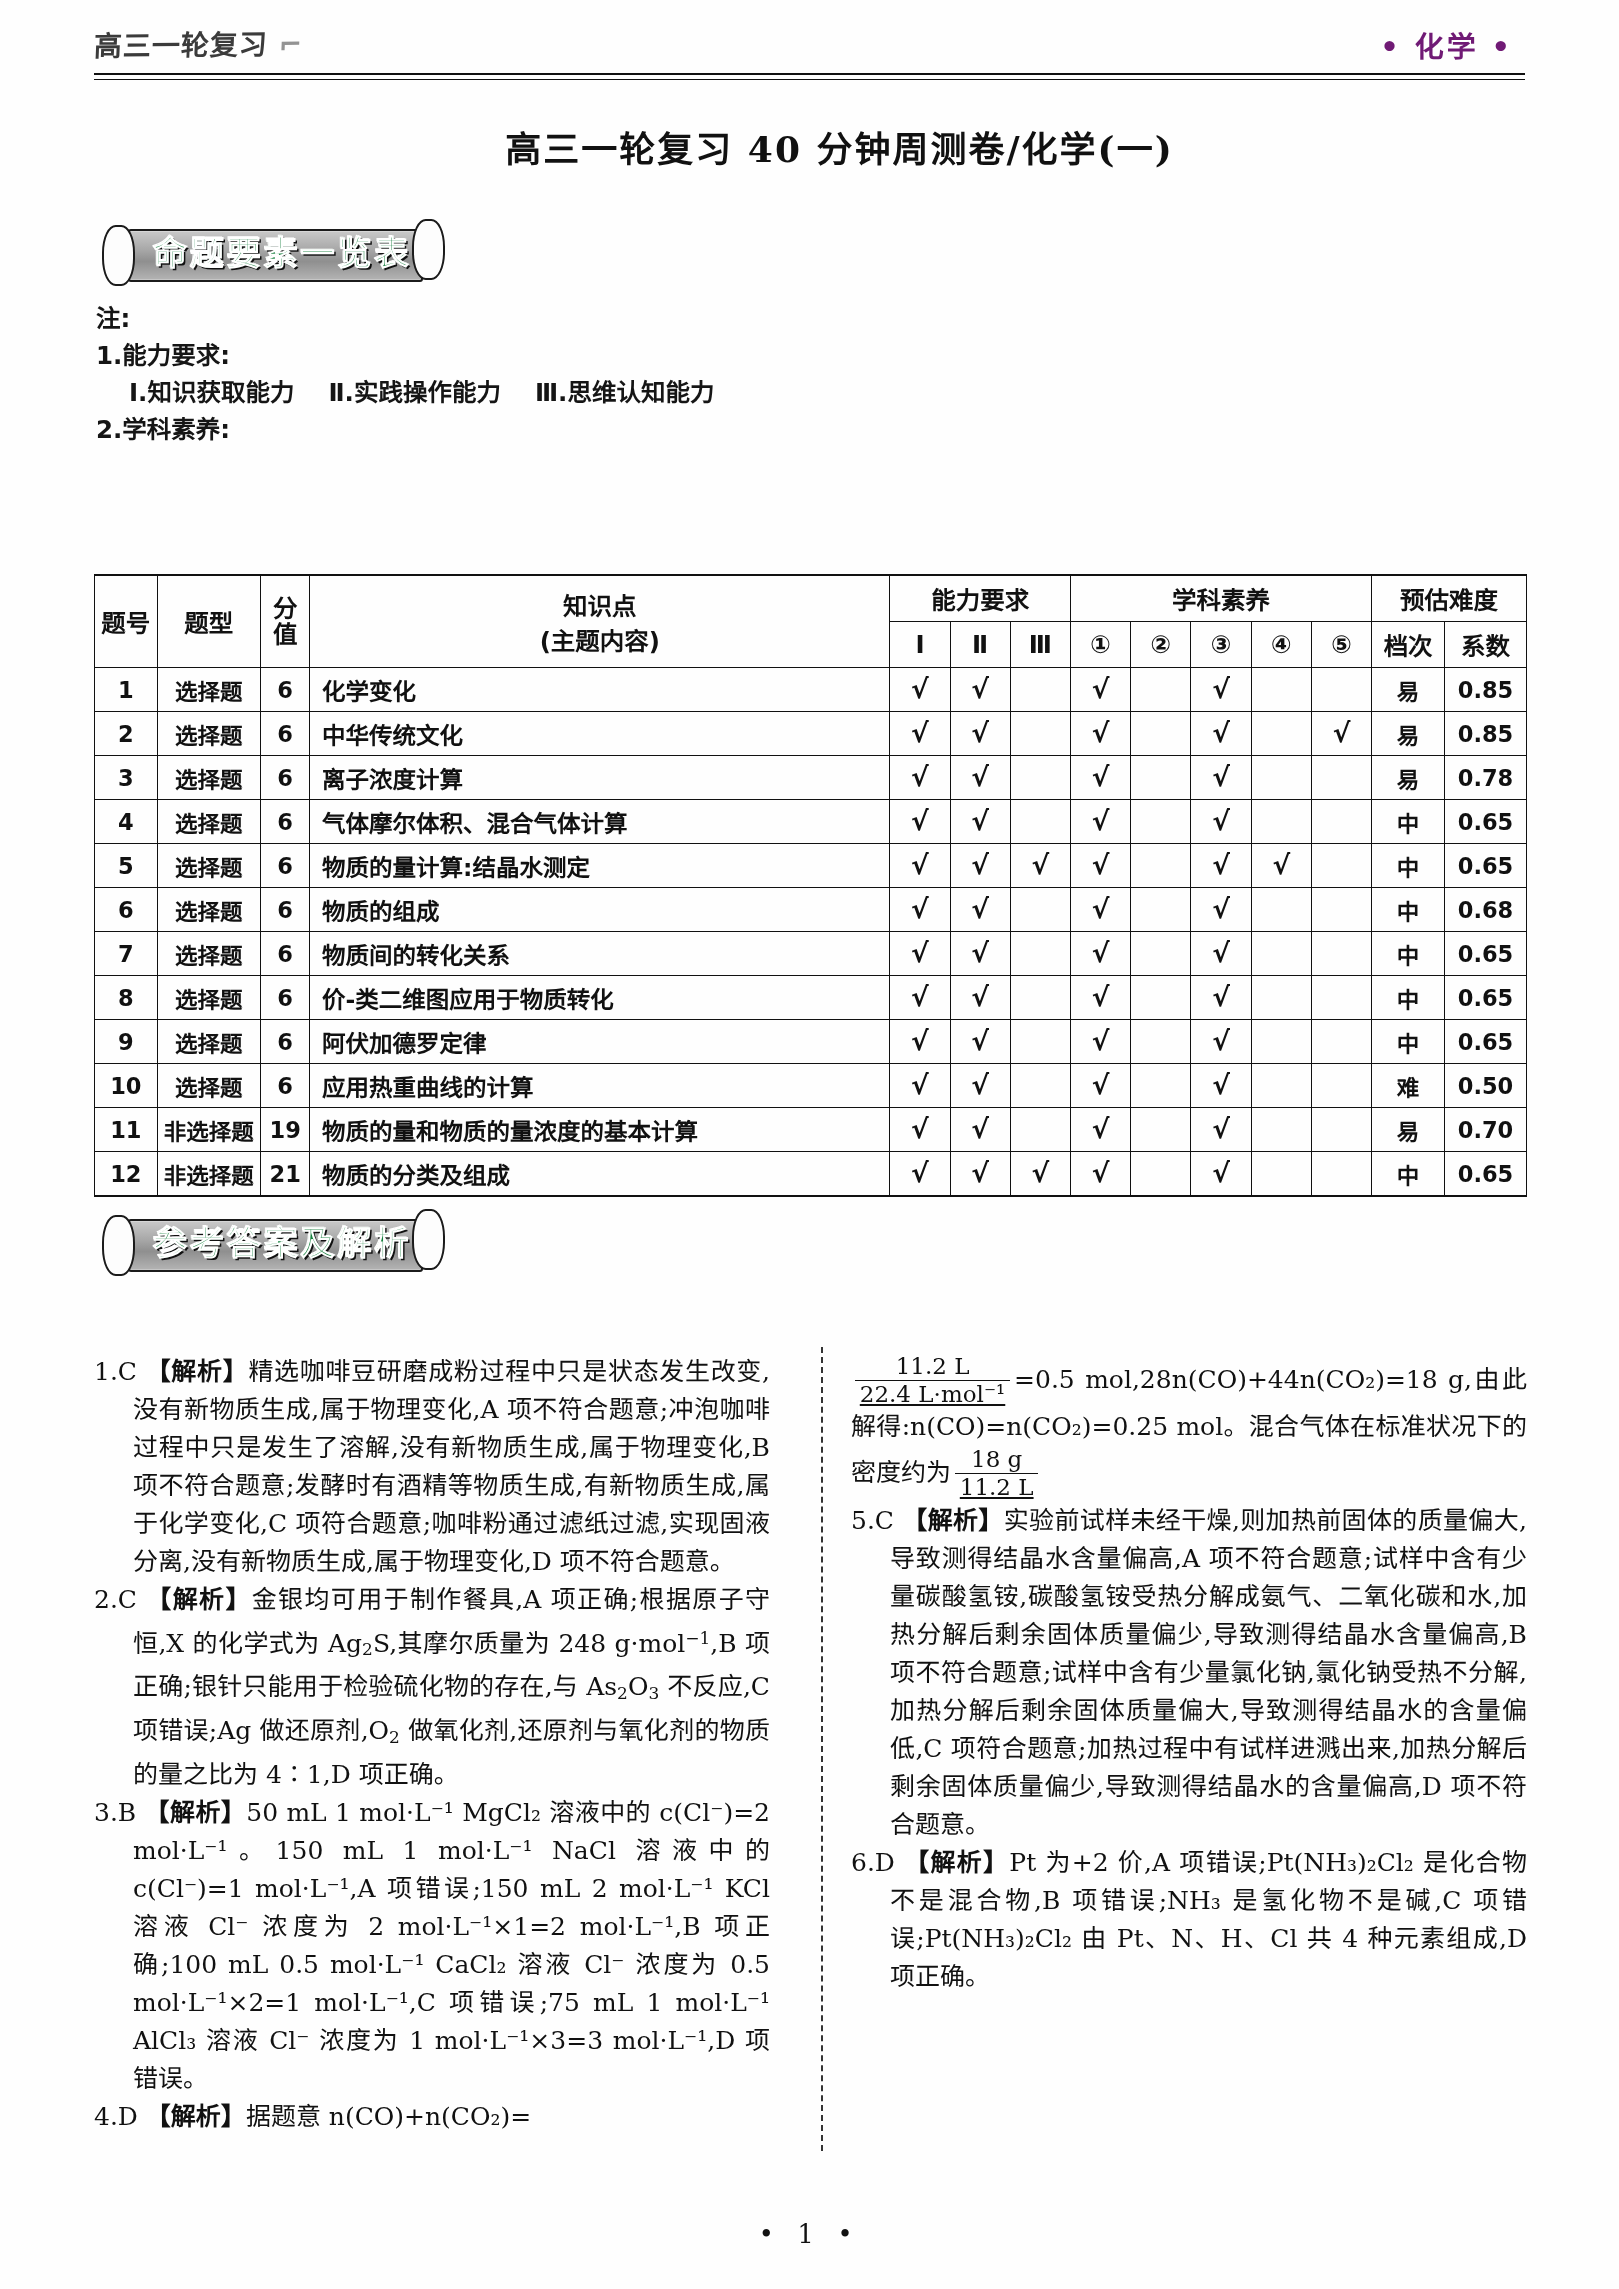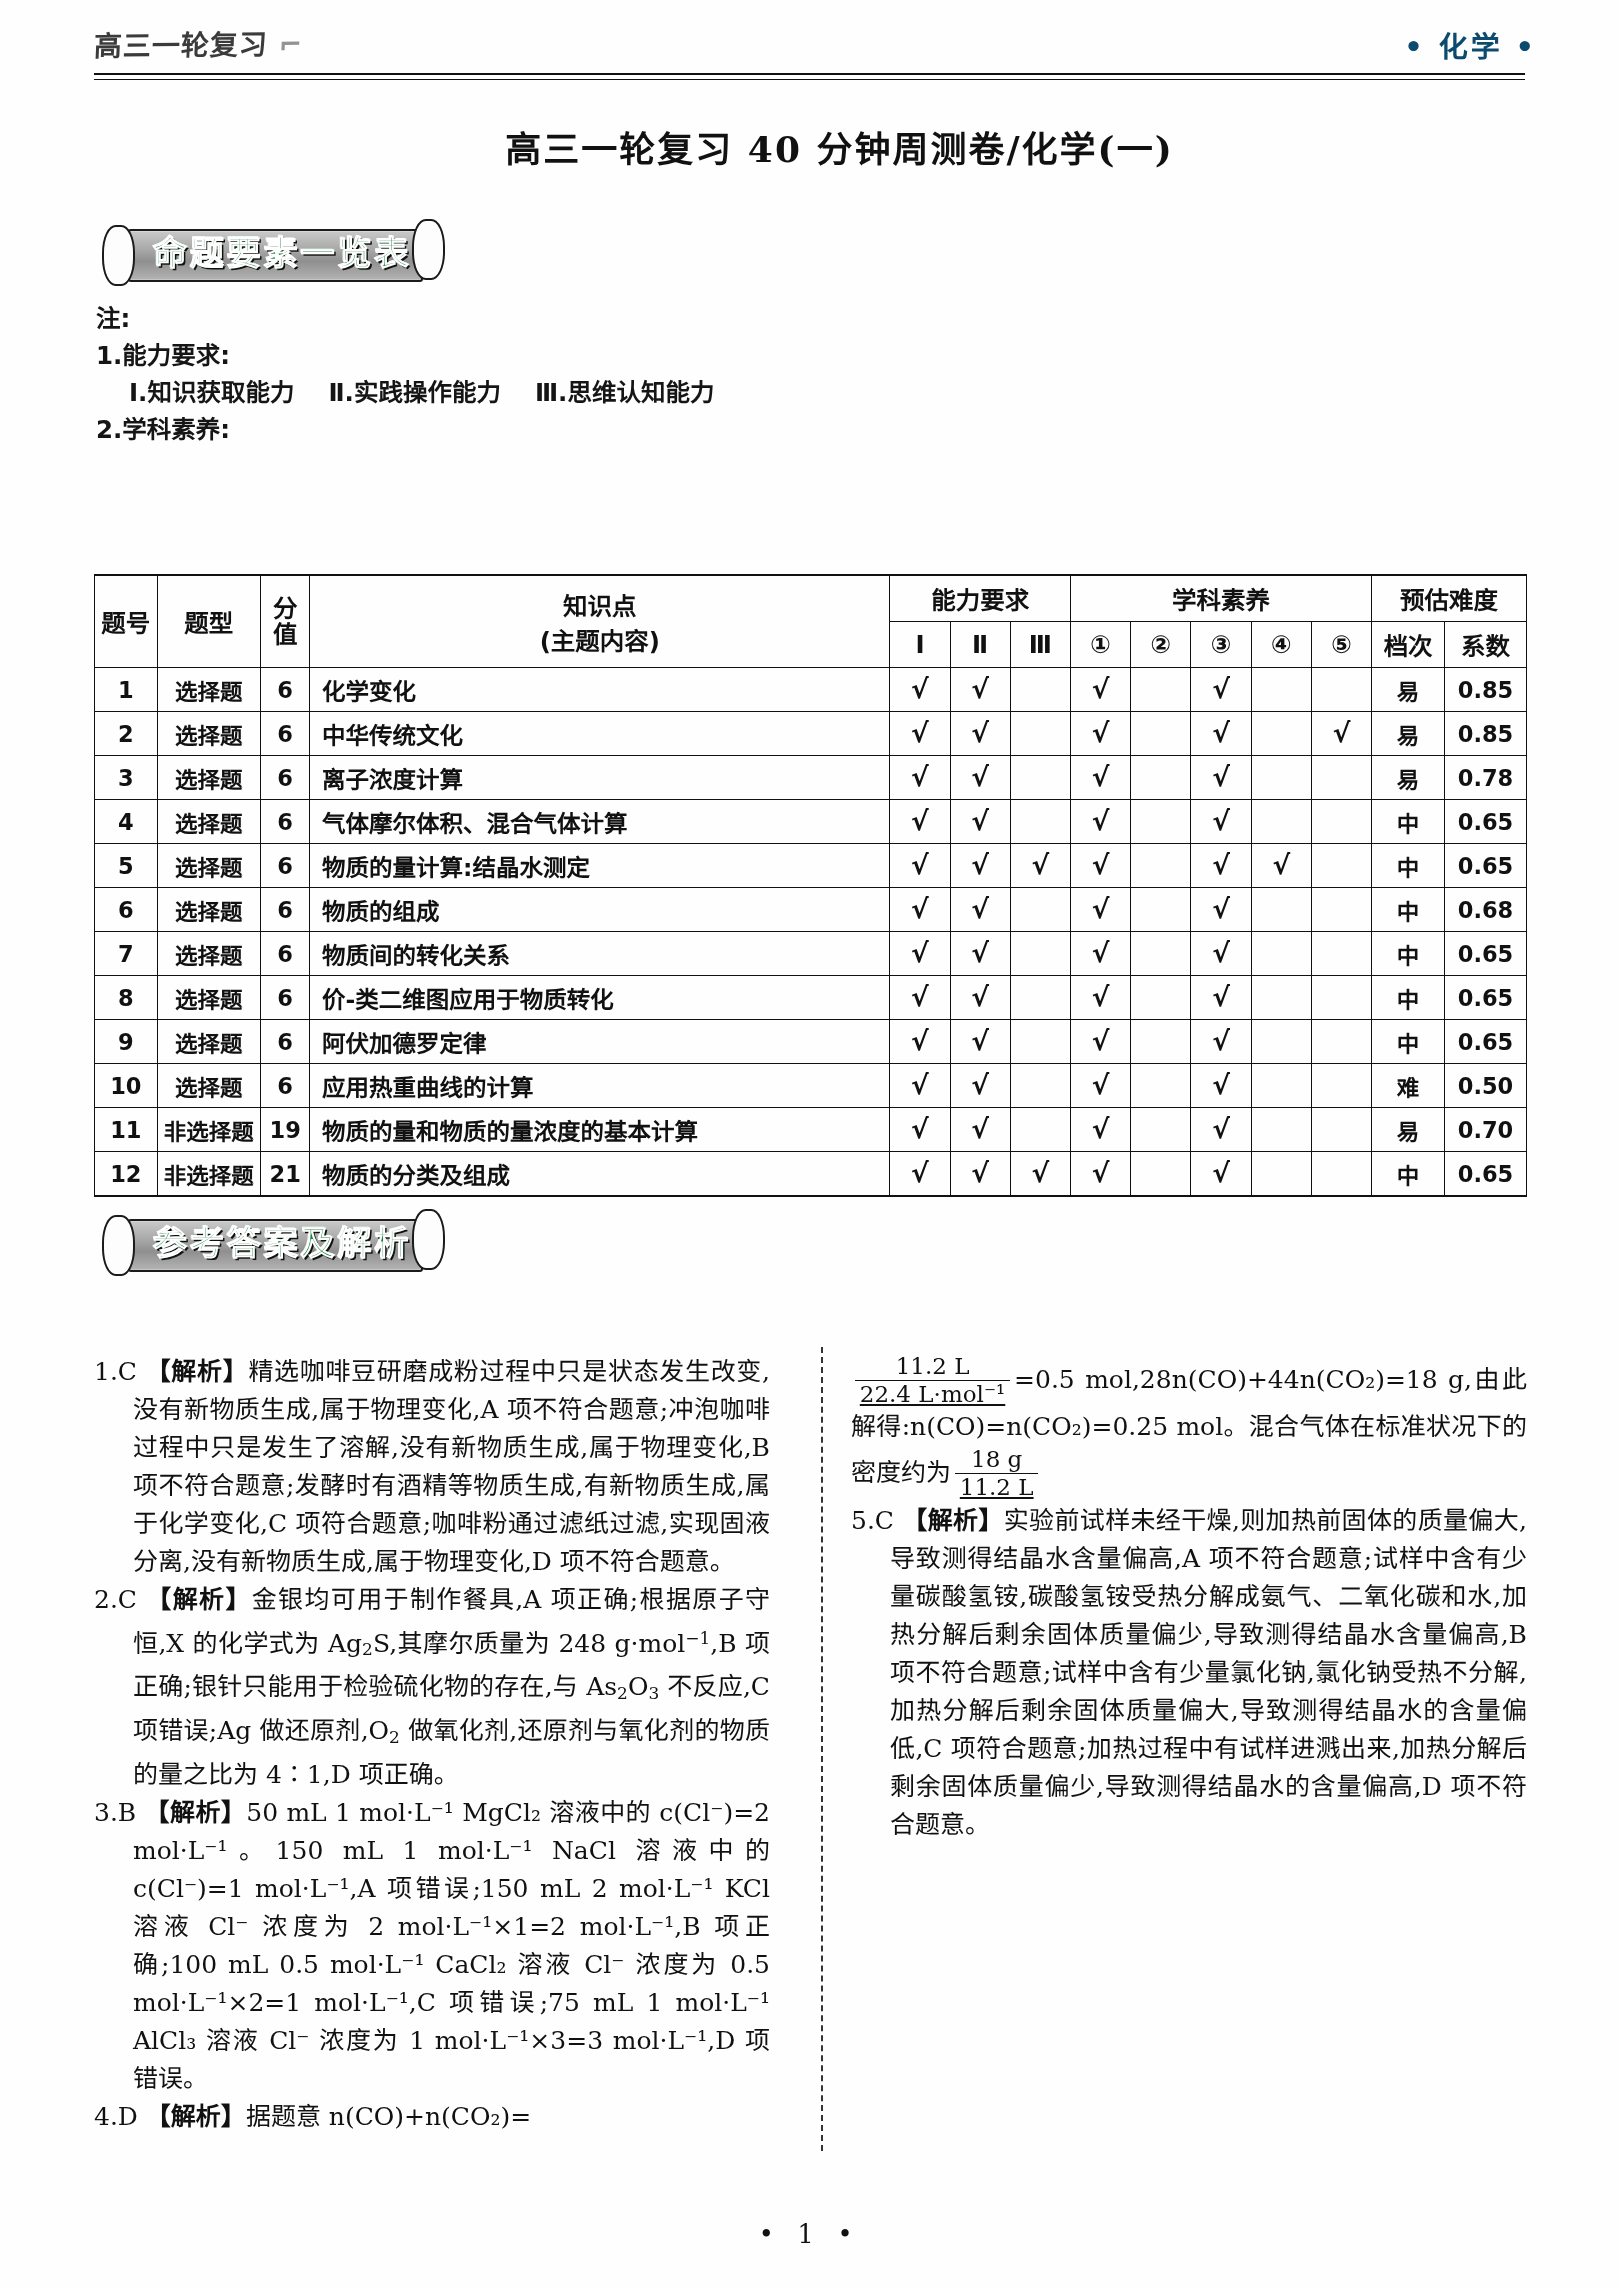--- a/index.html
+++ b/index.html
@@ -37,27 +37,27 @@
     font-size: 28px;
     letter-spacing: 1px;
     color: #2b2b2b;
     font-weight: 600;
     transform: skewX(-3deg) rotate(-0.6deg);
     opacity: 0.92;
   }
   .rh-left .faded { opacity: 0.55; }
   .rh-right {
     position: absolute;
-    right: 82px;
+    right: 106px;
     top: 5.9px;
     font-family: "DejaVu Sans", "Liberation Sans", sans-serif;
     font-size: 29px;
     font-weight: 700;
     letter-spacing: 2.9px;
-    color: #0c4a6e;
+    color: #701a75;
   }
   .rh-rule {
     position: absolute;
     left: 94px;
     right: 94px;
     top: 55px;
     height: 4.9px;
     border-top: 2.5px solid #111;
     border-bottom: 1.2px solid #111;
   }
@@ -541,19 +541,23 @@
           <span class="num">18 g</span>
           <span class="den">11.2 L</span>
         </span>
       </div>
 
       <div class="item hang">
         <span class="lead">5.C</span>
         <span class="bk">【解析】</span><span>实验前试样未经干燥,则加热前固体的质量偏大,导致测得结晶水含量偏高,A 项不符合题意;试样中含有少量碳酸氢铵,碳酸氢铵受热分解成氨气、二氧化碳和水,加热分解后剩余固体质量偏少,导致测得结晶水含量偏高,B 项不符合题意;试样中含有少量氯化钠,氯化钠受热不分解,加热分解后剩余固体质量偏大,导致测得结晶水的含量偏低,C 项符合题意;加热过程中有试样进溅出来,加热分解后剩余固体质量偏少,导致测得结晶水的含量偏高,D 项不符合题意。</span>
       </div>
 
+      <div class="item hang">
+        <span class="lead">6.D</span>
+        <span class="bk">【解析】</span><span>Pt 为+2 价,A 项错误;Pt(NH₃)₂Cl₂ 是化合物不是混合物,B 项错误;NH₃ 是氢化物不是碱,C 项错误;Pt(NH₃)₂Cl₂ 由 Pt、N、H、Cl 共 4 种元素组成,D 项正确。</span>
+      </div>
     </div>
   </div>
 
   <div class="footer">• 1 •</div>
 
 </div>
 
 
 </body></html>

